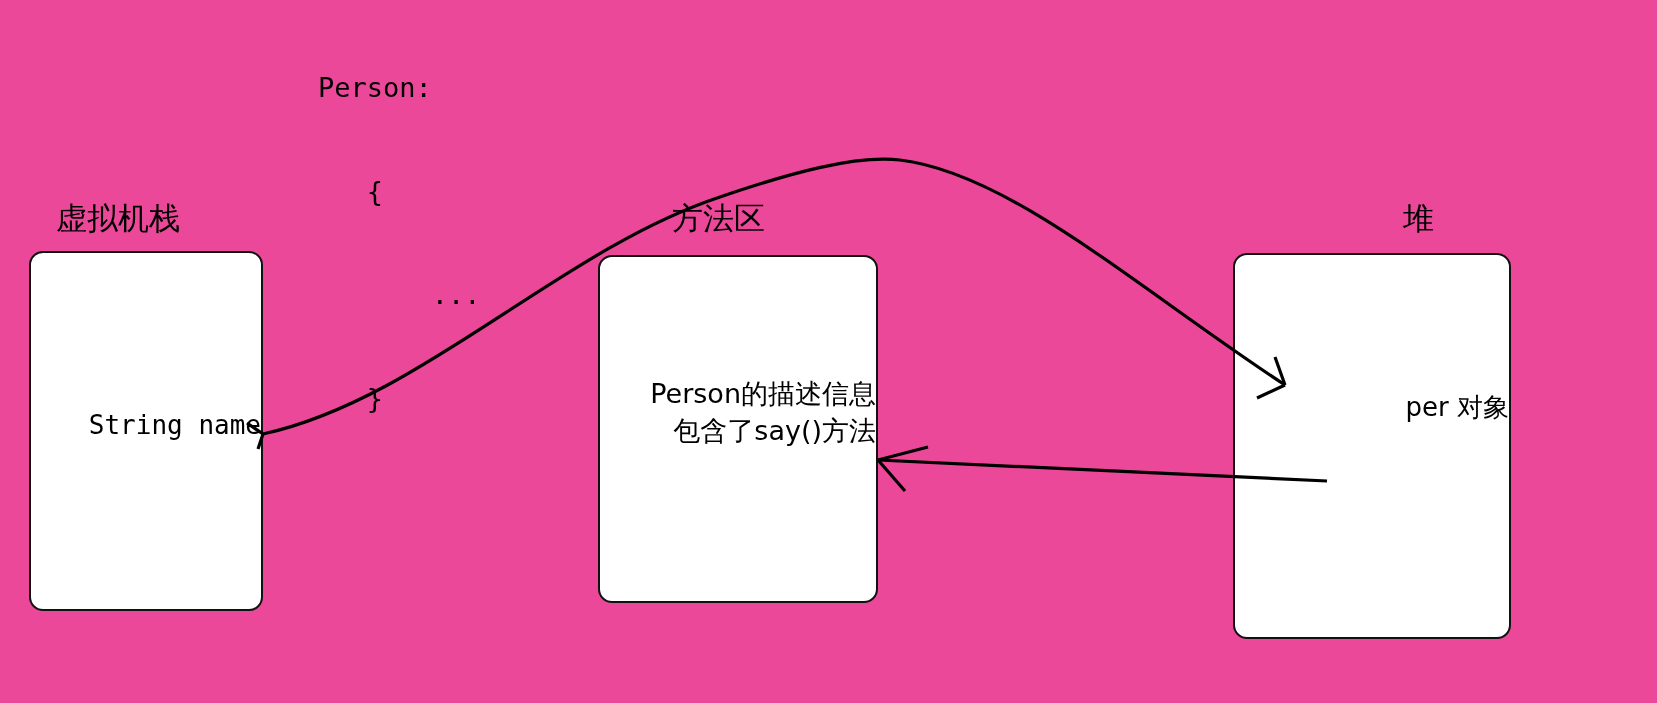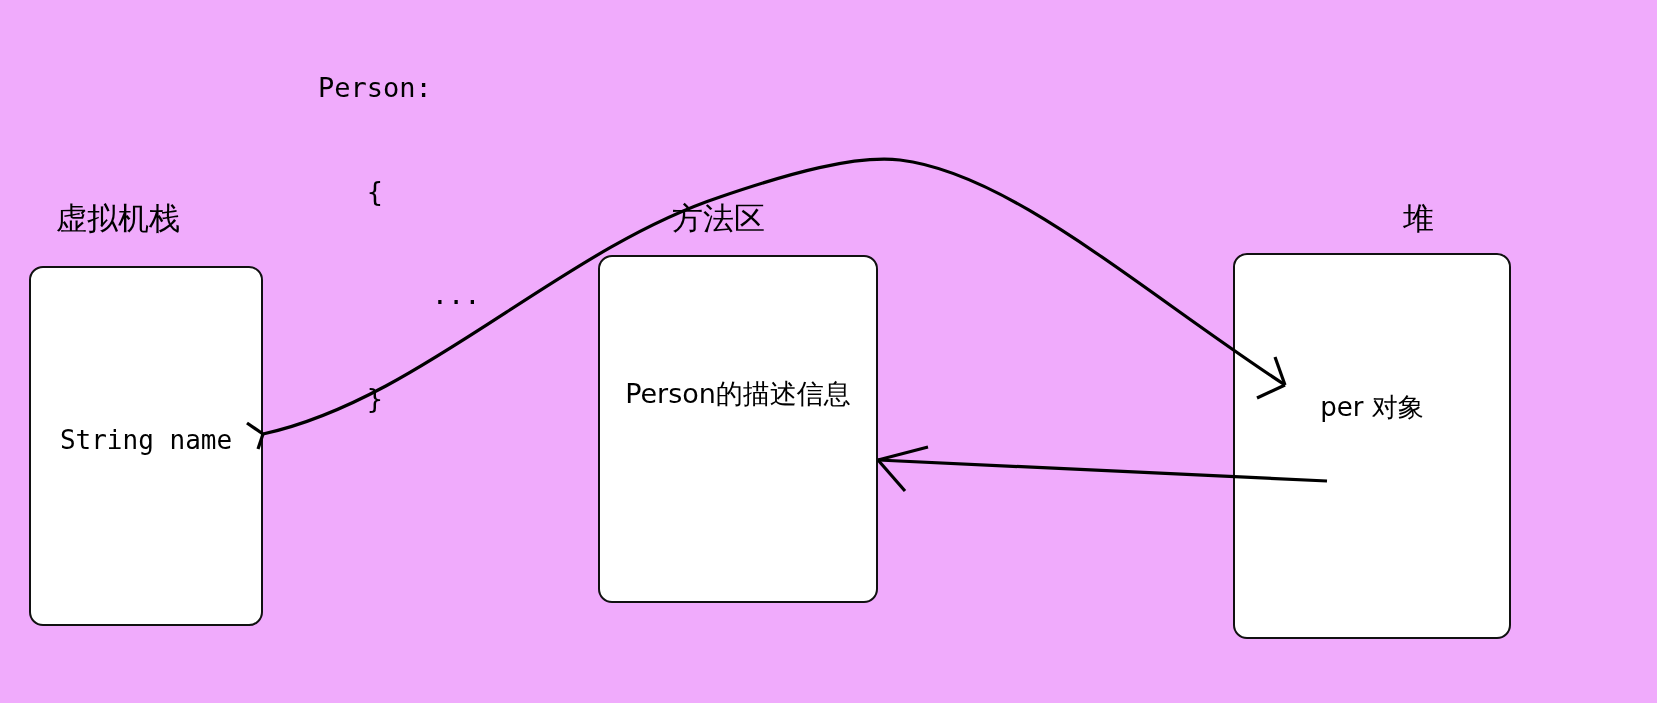--- a/index.html
+++ b/index.html
@@ -4,21 +4,21 @@
 <style>
   html, body {
     margin: 0;
     padding: 0;
     background: #ffffff;
   }
   #canvas {
     position: relative;
     width: 1657px;
     height: 703px;
-    background: #f0abfc;
+    background: #ec4899;
     font-family: "DejaVu Serif", serif;
     color: #000000;
     overflow: hidden;
   }
   .code-block {
     position: absolute;
     left: 318px;
     top: 2px;
     font-family: "DejaVu Sans Mono", monospace;
     font-size: 27px;
@@ -47,27 +47,27 @@
   #label-method { left: 672px;  top: 198px; }
   #label-heap   { left: 1403px; top: 198px; }
 
   .region-box {
     position: absolute;
     border: 2.5px solid #111111;
     border-radius: 14px;
     background: #ffffff;
     box-sizing: border-box;
   }
-  #box-stack  { left: 29px;   top: 251px; width: 234px; height: 360px; margin-top: 15px; }
+  #box-stack  { left: 29px;   top: 251px; width: 234px; height: 360px; }
   #box-method { left: 598px;  top: 255px; width: 280px; height: 348px; }
   #box-heap   { left: 1233px; top: 253px; width: 278px; height: 386px; }
 
   .box-text {
     position: absolute;
-    text-align: center;
+    text-align: right;
     font-size: 27px;
     line-height: 1.38;
     color: #000000;
     white-space: nowrap;
   }
   #text-stack {
     left: 0; right: 0; top: 155px;
     font-family: "DejaVu Sans Mono", monospace;
     font-size: 26px;
   }
@@ -115,20 +115,21 @@
   <div class="area-label" id="label-method">方法区</div>
   <div class="area-label" id="label-heap">堆</div>
 
   <div class="region-box" id="box-stack">
     <div class="box-text" id="text-stack">String name</div>
   </div>
 
   <div class="region-box" id="box-method">
     <div class="box-text" id="text-method">
       <div>Person的描述信息</div>
+      <div>包含了say()方法</div>
     </div>
   </div>
 
   <div class="region-box" id="box-heap">
     <div class="box-text" id="text-heap">per 对象</div>
   </div>
 
   <svg class="overlay" viewBox="0 0 1657 703">
 
     <g>

